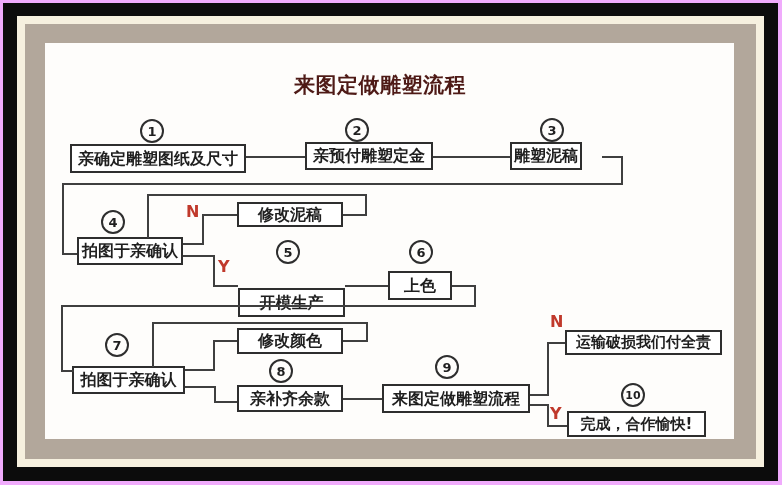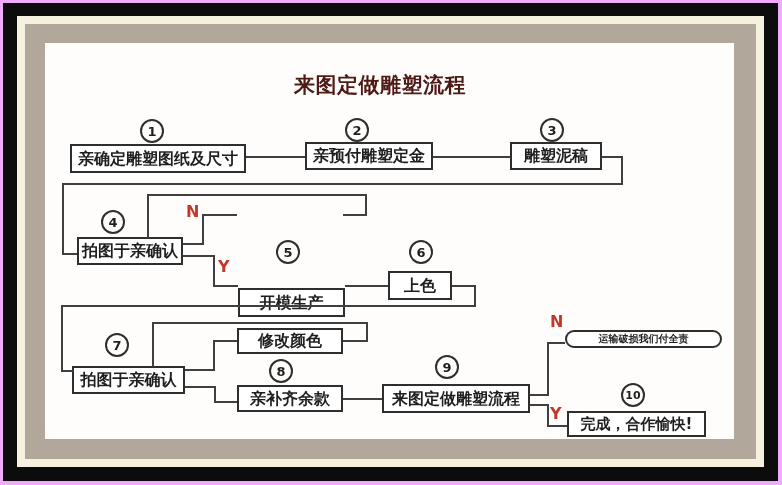--- a/index.html
+++ b/index.html
@@ -38,29 +38,30 @@
   <div class="badge" style="left:101px;top:210px;">4</div>
   <div class="badge" style="left:276px;top:240px;">5</div>
   <div class="badge" style="left:409px;top:240px;">6</div>
   <div class="badge" style="left:105px;top:333px;">7</div>
   <div class="badge" style="left:269px;top:359px;">8</div>
   <div class="badge" style="left:435px;top:355px;">9</div>
   <div class="badge" style="left:621px;top:383px;font-size:11px;">10</div>
 
   <div class="fbox" style="left:70px;top:144px;width:176px;height:29px;">亲确定雕塑图纸及尺寸</div>
   <div class="fbox" style="left:305px;top:142px;width:128px;height:28px;">亲预付雕塑定金</div>
-  <div class="fbox" style="left:510px;top:142px;width:92px;height:28px;">雕塑泥稿</div>
+  <div class="fbox" style="left:510px;top:142px;width:72px;height:28px;">雕塑泥稿</div>
   <div class="fbox" style="left:77px;top:237px;width:106px;height:28px;">拍图于亲确认</div>
+  <div class="fbox" style="left:237px;top:202px;width:106px;height:25px;">修改泥稿</div>
   <div class="fbox" style="left:238px;top:288px;width:107px;height:29px;">开模生产</div>
   <div class="fbox" style="left:388px;top:271px;width:64px;height:29px;">上色</div>
   <div class="fbox" style="left:72px;top:366px;width:113px;height:28px;">拍图于亲确认</div>
   <div class="fbox" style="left:237px;top:328px;width:106px;height:26px;">修改颜色</div>
   <div class="fbox" style="left:237px;top:385px;width:106px;height:27px;">亲补齐余款</div>
   <div class="fbox" style="left:382px;top:384px;width:148px;height:29px;">来图定做雕塑流程</div>
-  <div class="fbox" style="left:565px;top:330px;width:157px;height:18px;font-size:10px;border-radius:11px;">运输破损我们付全责</div>
+  <div class="fbox" style="left:565px;top:330px;width:157px;height:25px;font-size:15px;">运输破损我们付全责</div>
   <div class="fbox" style="left:567px;top:411px;width:139px;height:26px;font-size:15px;">完成，合作愉快!</div>
 
   <div class="yn" style="left:186px;top:204px;">N</div>
   <div class="yn" style="left:218px;top:259px;">Y</div>
   <div class="yn" style="left:550px;top:314px;">N</div>
   <div class="yn" style="left:550px;top:406px;">Y</div>
 
   <div class="hl" style="left:246px;top:156px;width:59px;"></div>
   <div class="hl" style="left:433px;top:156px;width:77px;"></div>
   <div class="hl" style="left:602px;top:156px;width:21px;"></div>

